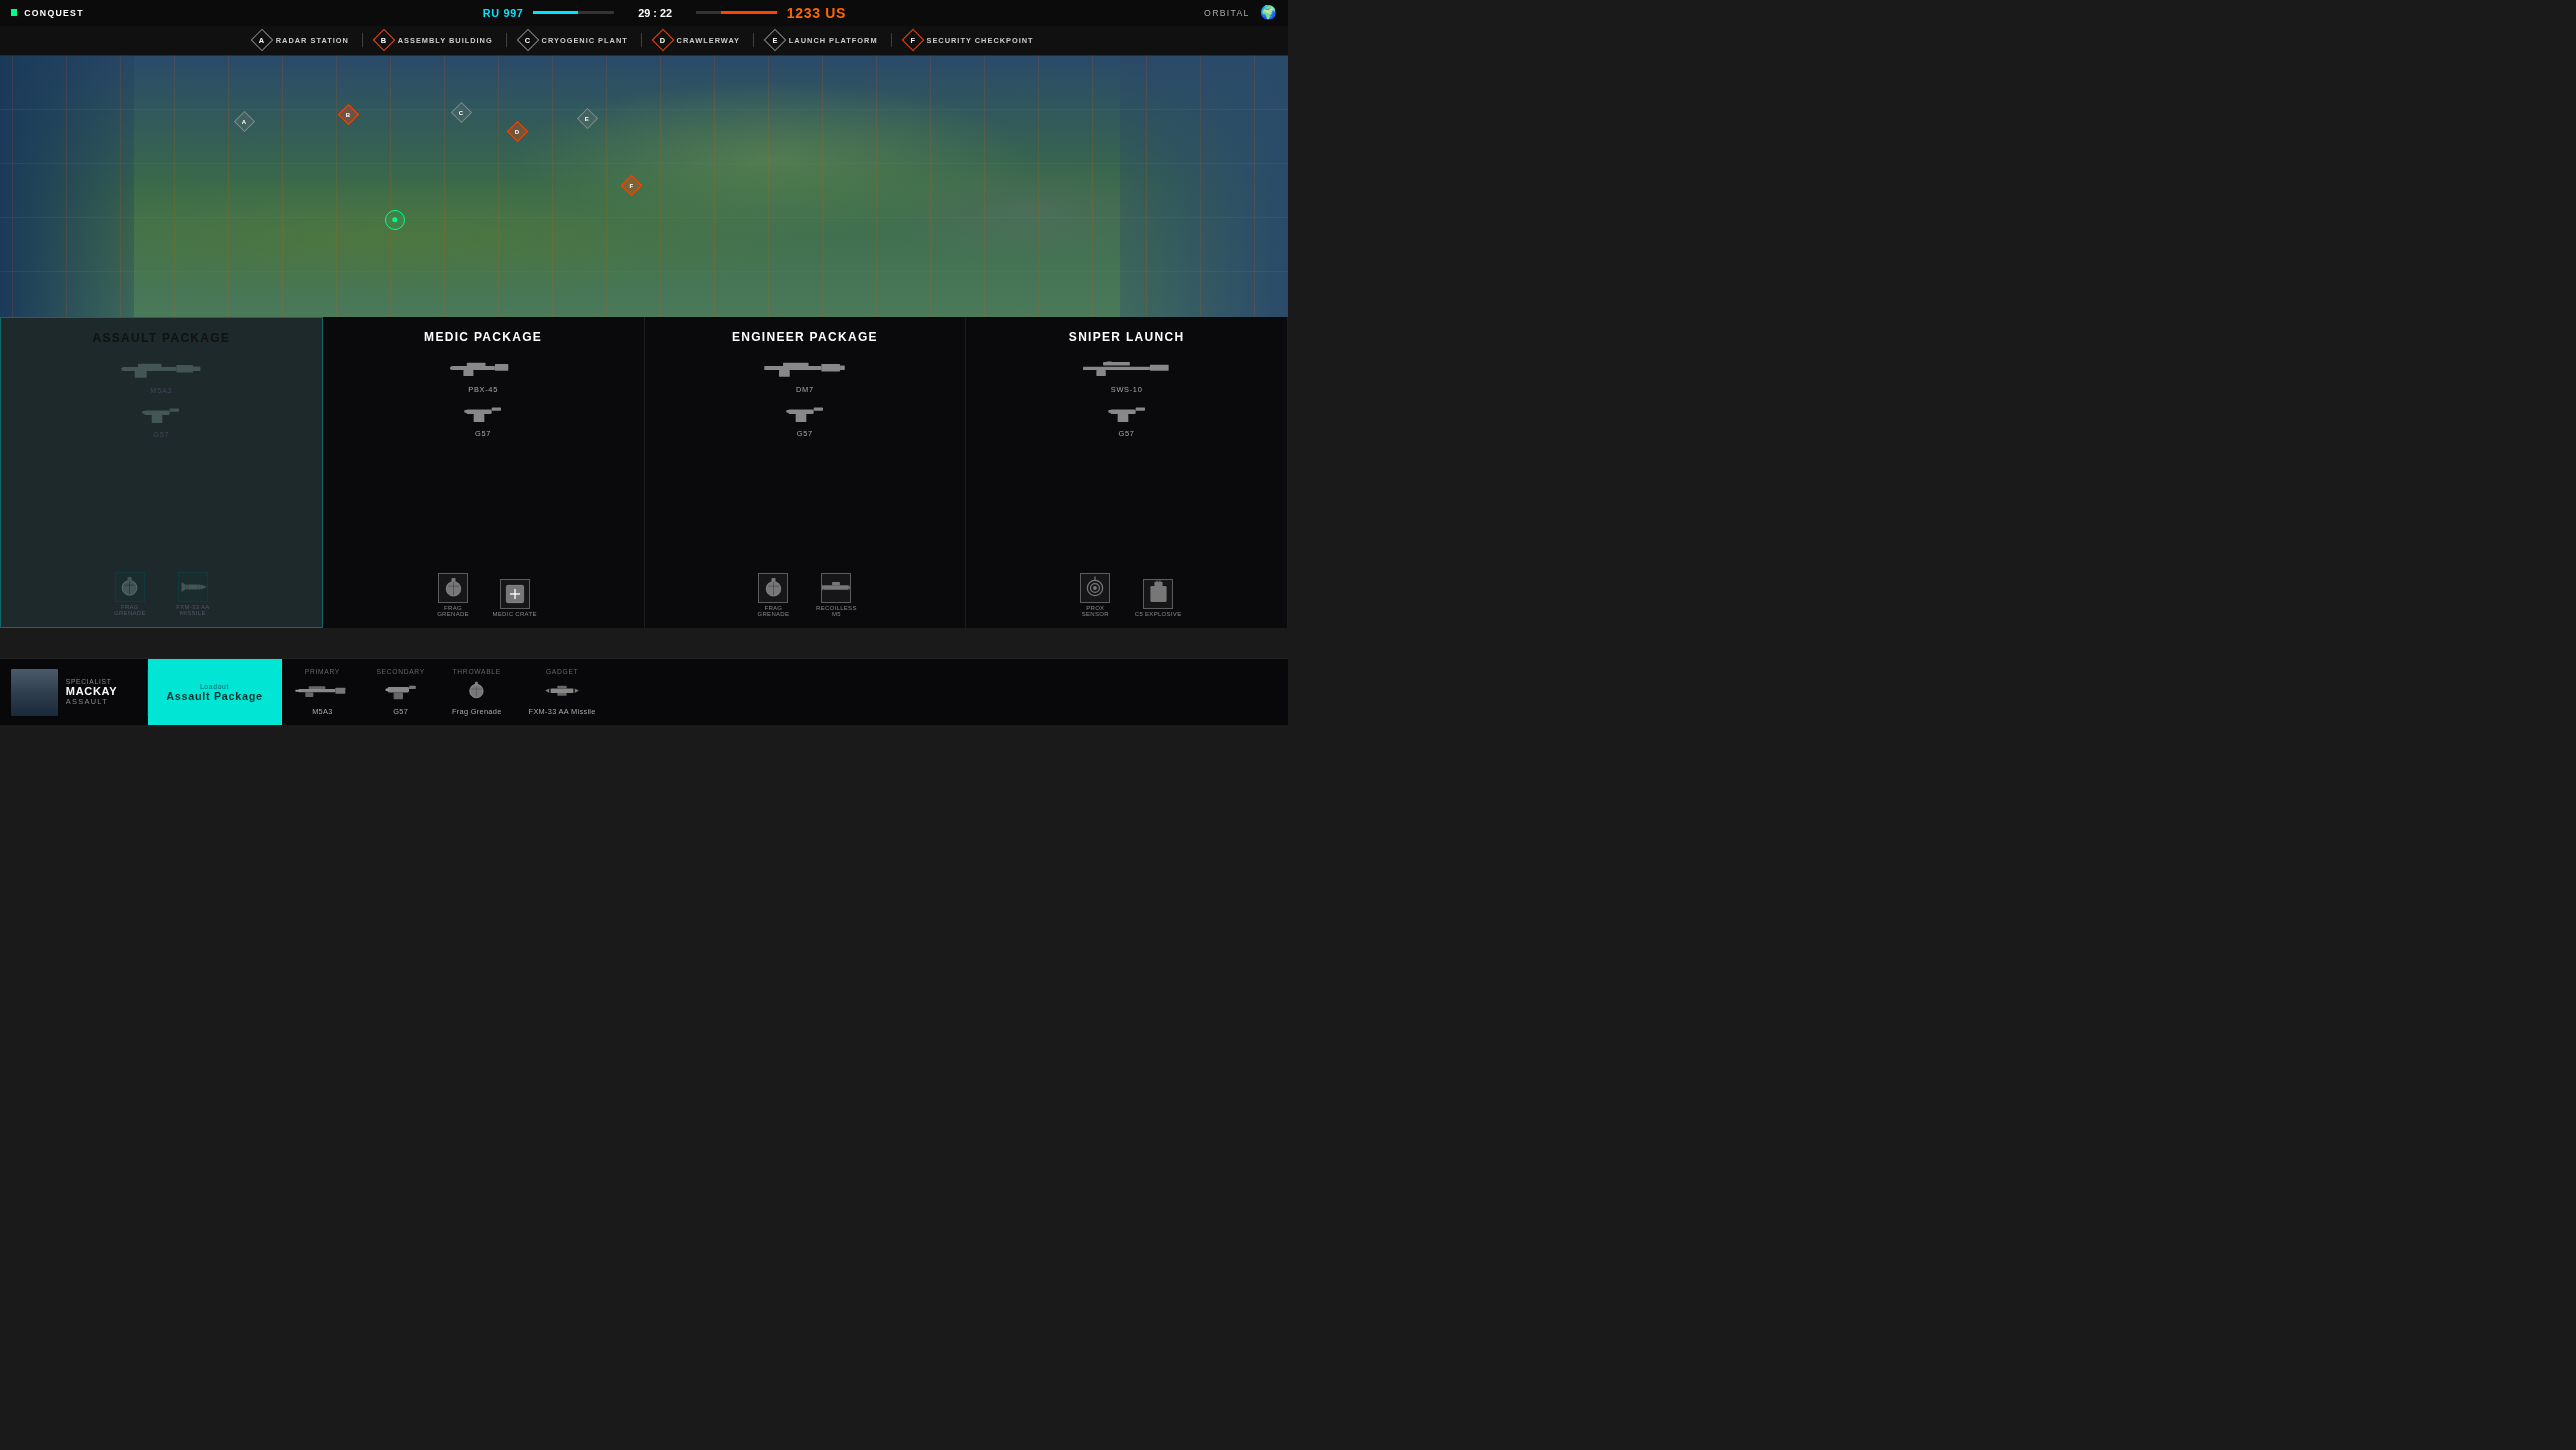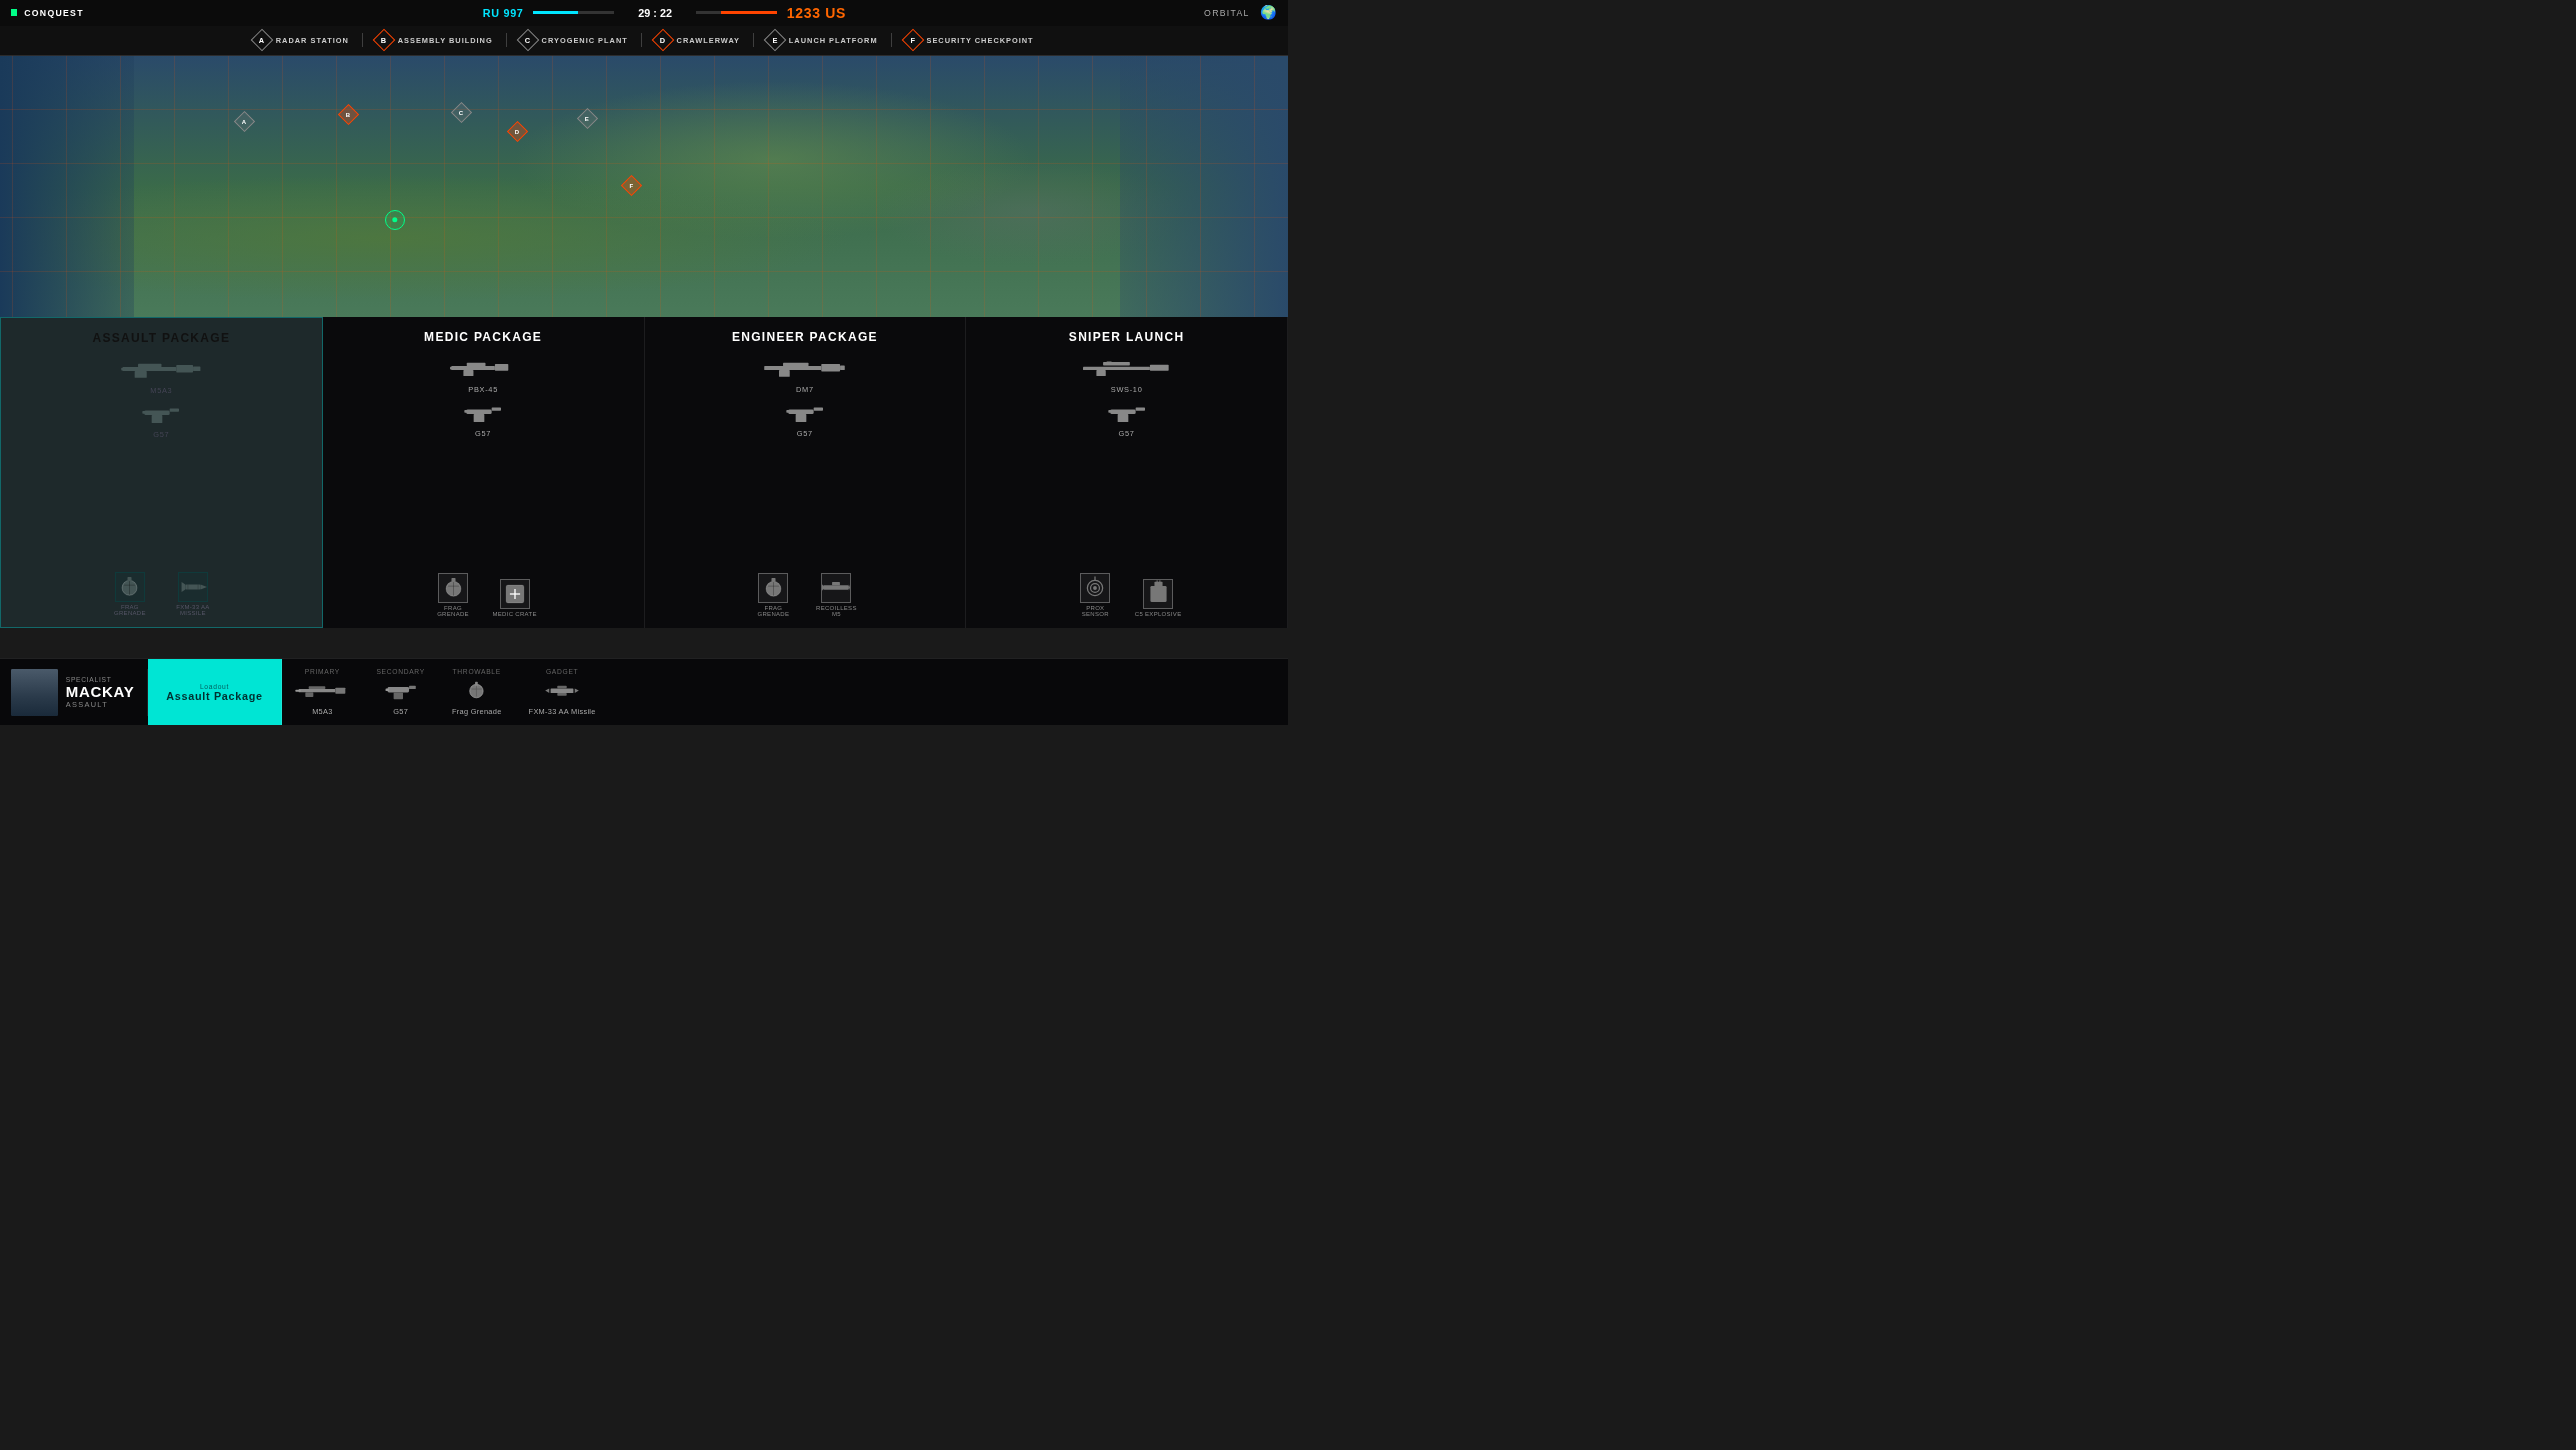--- a/index.html
+++ b/index.html
@@ -354,21 +354,21 @@
       display: flex;
       flex-direction: column;
     }
     .specialist-label {
       font-size: 6.7px;
       color: #888;
       letter-spacing: 0.7px;
       text-transform: uppercase;
     }
     .specialist-name {
-      font-size: 15px;
+      font-size: 11px;
       font-weight: bold;
       color: #ffffff;
       letter-spacing: 0.7px;
     }
     .specialist-class {
       font-size: 7.4px;
       color: #888;
       letter-spacing: 1.3px;
     }
     .loadout-tab {

